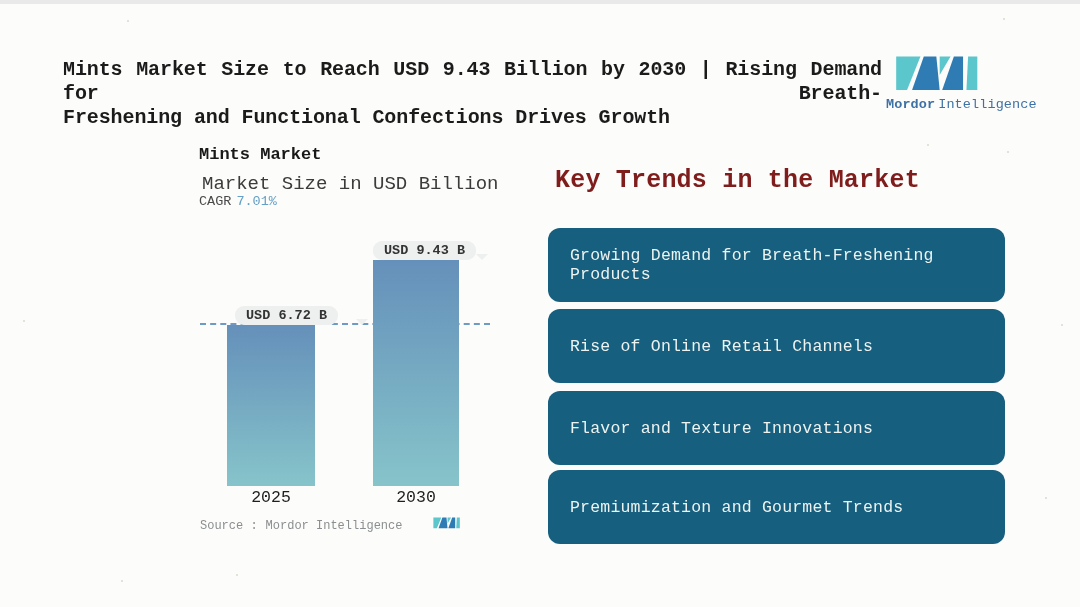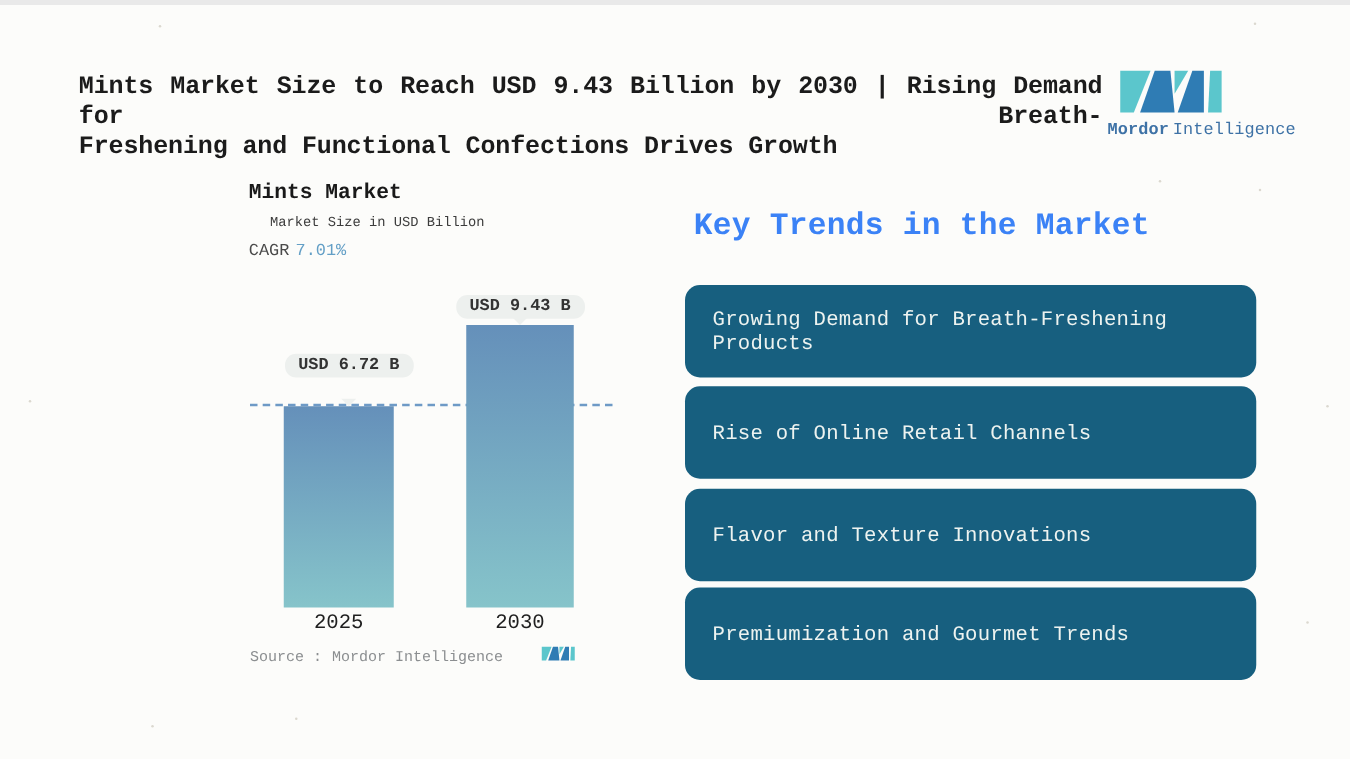--- a/index.html
+++ b/index.html
@@ -17,30 +17,30 @@
   }
   .title .l1{text-align:justify;text-align-last:justify;}
   .logo{position:absolute;left:886px;top:45px;width:104px;text-align:center;}
   .logo svg{display:block;margin:0 auto;}
   .logo-text{margin-top:2px;font-size:13.5px;color:#3e72a6;letter-spacing:.1px;white-space:nowrap;}
   .logo-text .bold{font-weight:700;}
   .logo-text .reg{font-weight:400;margin-left:3px;}
 
   
   .c-title{position:absolute;left:199px;top:141px;font-size:17px;font-weight:700;color:#191919;}
-  .c-sub{position:absolute;left:216px;top:169px;font-size:11px;color:#3c3c3c;}
+  .c-sub{position:absolute;left:202px;top:169px;font-size:19px;color:#3c3c3c;}
   .c-cagr{position:absolute;left:199px;top:190px;font-size:13.5px;color:#4a4a4a;}
   .c-cagr .val{color:#639fc6;margin-left:5px;}
 
   .plot{position:absolute;left:200px;top:230px;width:290px;height:252px;}
   .dash-line{position:absolute;left:0;right:0;border-top:2px dashed #6e9ac6;}
   .bar{position:absolute;bottom:0;background:linear-gradient(180deg,#6590ba 0%,#86c4ca 100%);}
   .bar.b0{left:27px;width:88px;}
   .bar.b1{left:173px;width:86px;}
-  .badge-col{position:absolute;display:flex;flex-direction:column;align-items:center;}
+  .badge-col{position:absolute;display:flex;flex-direction:row;align-items:flex-end;}
   .badge-col.col0{left:35px;width:88px;gap:18px;}
   .badge-col.col1{left:173px;width:86px;}
   .badge{
     background:#edf0ee;border-radius:9px;padding:2px 11px;
     font-size:13.5px;font-weight:700;color:#333;white-space:nowrap;
   }
   .badge-pointer{
     width:0;height:0;margin-top:-1px;
     border-left:6px solid transparent;border-right:6px solid transparent;
     border-top:6px solid #edf0ee;
@@ -48,21 +48,21 @@
   .year{position:absolute;top:484px;font-size:16.5px;color:#1f1f1f;text-align:center;}
   .year.y0{left:227px;width:88px;}
   .year.y1{left:373px;width:86px;}
   .source{position:absolute;left:200px;top:515px;font-size:12px;color:#8b8e90;}
   .source .sv{margin-left:8px;}
   .mini-logo{position:absolute;left:433px;top:511px;}
 
   
   .trends-heading{
     position:absolute;left:555px;top:162px;
-    font-size:25px;font-weight:700;color:#3b82f6;letter-spacing:.2px;
+    font-size:25px;font-weight:700;color:#7f1d1d;letter-spacing:.2px;
   }
   .card{
     position:absolute;left:548px;width:457px;height:74px;
     background:#175f7f;border-radius:12px;box-sizing:border-box;
     display:flex;align-items:center;padding-left:22px;
     color:#edf3f0;font-size:16.5px;letter-spacing:.2px;
   }
   .card.t0{top:224px;}
   .card.t1{top:305px;}
   .card.t2{top:387px;}

